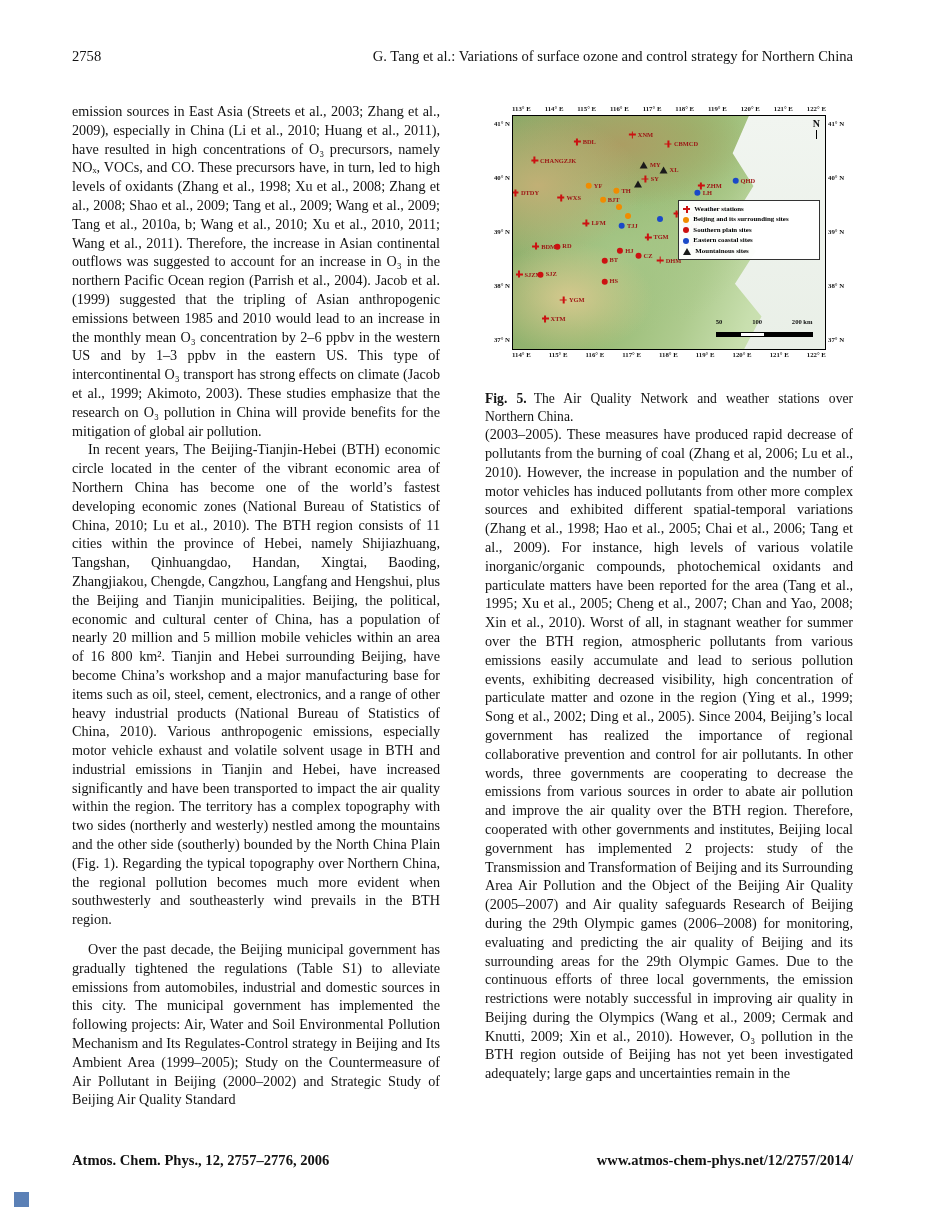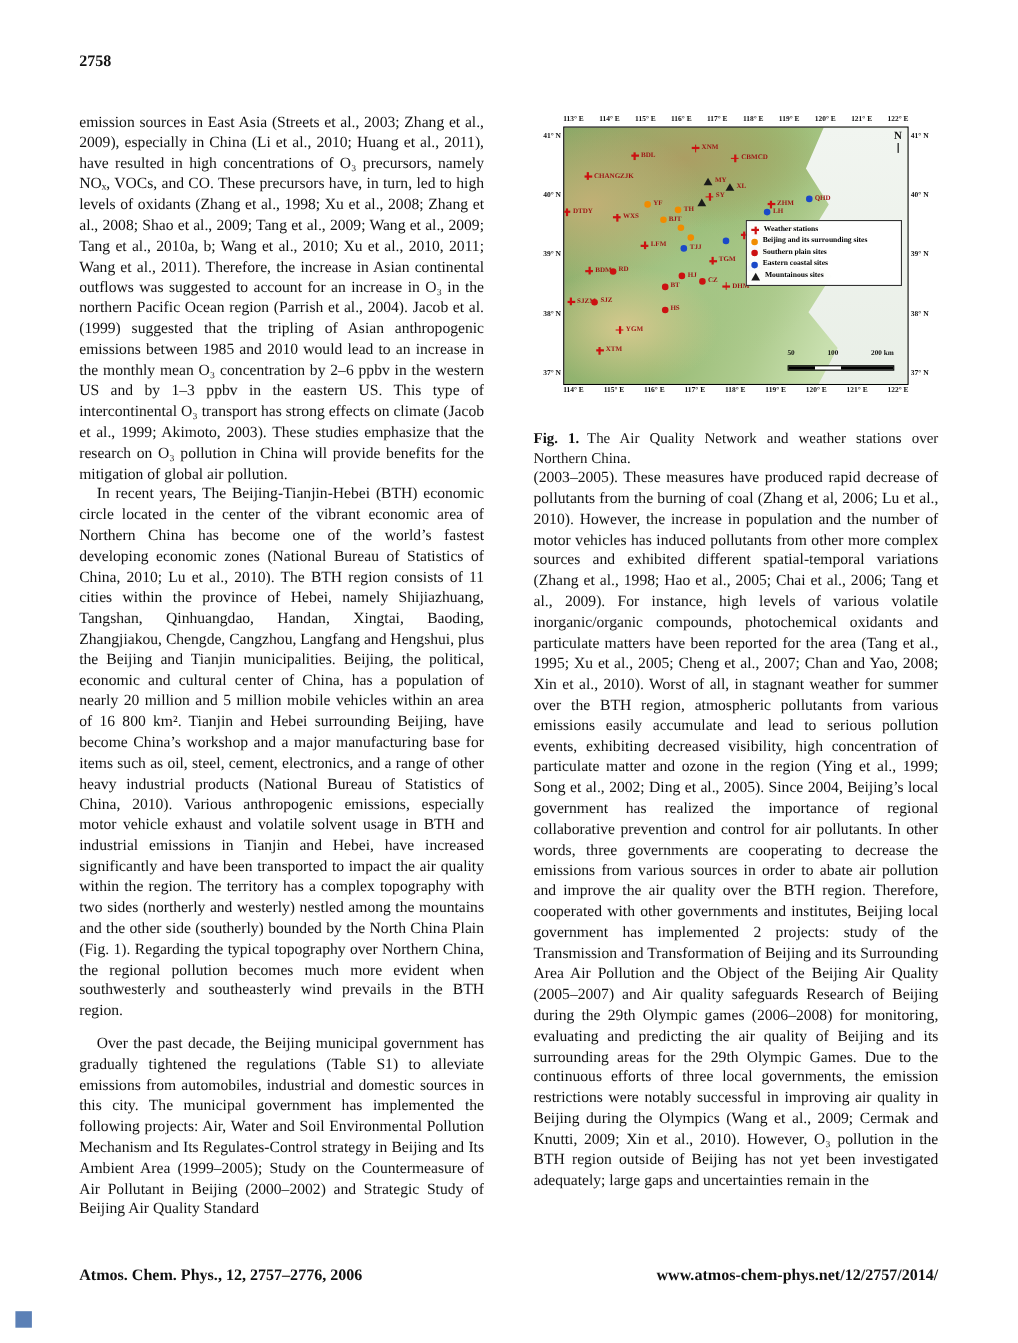--- a/index.html
+++ b/index.html
@@ -3,21 +3,21 @@
 <meta charset="utf-8">
 <style>
   html,body { margin:0; padding:0; background:#ffffff; }
   .page {
     position:relative; width:925px; height:1221px; box-sizing:border-box;
     padding:48px 72px 0 72px; background:#fff; overflow:hidden;
     font-family:"Liberation Serif","DejaVu Serif",serif; color:#121212;
   }
   
   .page-header { display:flex; justify-content:space-between; align-items:baseline;
-    font-weight:bold; font-size:14.6px; margin-bottom:37px; }
+    font-weight:normal; font-size:14.6px; margin-bottom:37px; }
   
   .columns { display:flex; gap:45px;justify-content:center; }
   .col { flex:1 1 0; min-width:0; font-size:14.2px; line-height:18.8px; text-align:justify; }
   .col p { margin:0; hyphens:auto; }
   p.indent { text-indent:16px; }
   p.spaced { margin-top:11px; }
   
   figure { margin:2px 0 0 0; }
   .map-frame { display:grid; grid-template-columns:27px 1fr 27px; grid-template-rows:11px 235px 11px; }
   .tick-row { grid-column:2; display:flex; justify-content:space-between; align-items:center;
@@ -73,20 +73,21 @@
     display:flex; justify-content:space-between; font-weight:bold; font-size:14.6px; }
   .corner-mark { position:absolute; left:14px; bottom:14px; width:15px; height:15px; background:#5b80b6; }
 </style>
 </head>
 <body>
 
 <div class="page">
 
   <header class="page-header">
     <span>2758</span>
+    <span>G. Tang et al.: Variations of surface ozone and control strategy for Northern China</span>
   </header>
 
   <main class="columns">
 
     <section class="col">
       <p class="noindent">emission sources in East Asia (Streets et al., 2003; Zhang et al., 2009), especially in China (Li et al., 2010; Huang et al., 2011), have resulted in high concentrations of O₃ precursors, namely NOₓ, VOCs, and CO. These precursors have, in turn, led to high levels of oxidants (Zhang et al., 1998; Xu et al., 2008; Zhang et al., 2008; Shao et al., 2009; Tang et al., 2009; Wang et al., 2009; Tang et al., 2010a, b; Wang et al., 2010; Xu et al., 2010, 2011; Wang et al., 2011). Therefore, the increase in Asian continental outflows was suggested to account for an increase in O₃ in the northern Pacific Ocean region (Parrish et al., 2004). Jacob et al. (1999) suggested that the tripling of Asian anthropogenic emissions between 1985 and 2010 would lead to an increase in the monthly mean O₃ concentration by 2–6 ppbv in the western US and by 1–3 ppbv in the eastern US. This type of intercontinental O₃ transport has strong effects on climate (Jacob et al., 1999; Akimoto, 2003). These studies emphasize that the research on O₃ pollution in China will provide benefits for the mitigation of global air pollution.</p>
       <p class="indent">In recent years, The Beijing-Tianjin-Hebei (BTH) economic circle located in the center of the vibrant economic area of Northern China has become one of the world’s fastest developing economic zones (National Bureau of Statistics of China, 2010; Lu et al., 2010). The BTH region consists of 11 cities within the province of Hebei, namely Shijiazhuang, Tangshan, Qinhuangdao, Handan, Xingtai, Baoding, Zhangjiakou, Chengde, Cangzhou, Langfang and Hengshui, plus the Beijing and Tianjin municipalities. Beijing, the political, economic and cultural center of China, has a population of nearly 20 million and 5 million mobile vehicles within an area of 16 800 km². Tianjin and Hebei surrounding Beijing, have become China’s workshop and a major manufacturing base for items such as oil, steel, cement, electronics, and a range of other heavy industrial products (National Bureau of Statistics of China, 2010). Various anthropogenic emissions, especially motor vehicle exhaust and volatile solvent usage in BTH and industrial emissions in Tianjin and Hebei, have increased significantly and have been transported to impact the air quality within the region. The territory has a complex topography with two sides (northerly and westerly) nestled among the mountains and the other side (southerly) bounded by the North China Plain (Fig. 1). Regarding the typical topography over Northern China, the regional pollution becomes much more evident when southwesterly and southeasterly wind prevails in the BTH region.</p>
       <p class="indent spaced">Over the past decade, the Beijing municipal government has gradually tightened the regulations (Table S1) to alleviate emissions from automobiles, industrial and domestic sources in this city. The municipal government has implemented the following projects: Air, Water and Soil Environmental Pollution Mechanism and Its Regulates-Control strategy in Beijing and Its Ambient Area (1999–2005); Study on the Countermeasure of Air Pollutant in Beijing (2000–2002) and Strategic Study of Beijing Air Quality Standard</p>
     </section>
 
@@ -308,21 +309,21 @@
               <span>116° E</span>
               <span>117° E</span>
               <span>118° E</span>
               <span>119° E</span>
               <span>120° E</span>
               <span>121° E</span>
               <span>122° E</span>
             </div>
         </div>
         <figcaption>
-          <b>Fig. 1.</b><span>The Air Quality Network and weather stations over Northern China.</span>
+          <b>Fig. 5.</b><span>The Air Quality Network and weather stations over Northern China.</span>
         </figcaption>
       </figure>
       <p class="noindent after-figure">(2003–2005). These measures have produced rapid decrease of pollutants from the burning of coal (Zhang et al, 2006; Lu et al., 2010). However, the increase in population and the number of motor vehicles has induced pollutants from other more complex sources and exhibited different spatial-temporal variations (Zhang et al., 1998; Hao et al., 2005; Chai et al., 2006; Tang et al., 2009). For instance, high levels of various volatile inorganic/organic compounds, photochemical oxidants and particulate matters have been reported for the area (Tang et al., 1995; Xu et al., 2005; Cheng et al., 2007; Chan and Yao, 2008; Xin et al., 2010). Worst of all, in stagnant weather for summer over the BTH region, atmospheric pollutants from various emissions easily accumulate and lead to serious pollution events, exhibiting decreased visibility, high concentration of particulate matter and ozone in the region (Ying et al., 1999; Song et al., 2002; Ding et al., 2005). Since 2004, Beijing’s local government has realized the importance of regional collaborative prevention and control for air pollutants. In other words, three governments are cooperating to decrease the emissions from various sources in order to abate air pollution and improve the air quality over the BTH region. Therefore, cooperated with other governments and institutes, Beijing local government has implemented 2 projects: study of the Transmission and Transformation of Beijing and its Surrounding Area Air Pollution and the Object of the Beijing Air Quality (2005–2007) and Air quality safeguards Research of Beijing during the 29th Olympic games (2006–2008) for monitoring, evaluating and predicting the air quality of Beijing and its surrounding areas for the 29th Olympic Games. Due to the continuous efforts of three local governments, the emission restrictions were notably successful in improving air quality in Beijing during the Olympics (Wang et al., 2009; Cermak and Knutti, 2009; Xin et al., 2010). However, O₃ pollution in the BTH region outside of Beijing has not yet been investigated adequately; large gaps and uncertainties remain in the</p>
     </section>
 
   </main>
 
   <footer class="page-footer">
     <span>Atmos. Chem. Phys., 12, 2757–2776, 2006</span>
     <span>www.atmos-chem-phys.net/12/2757/2014/</span>

